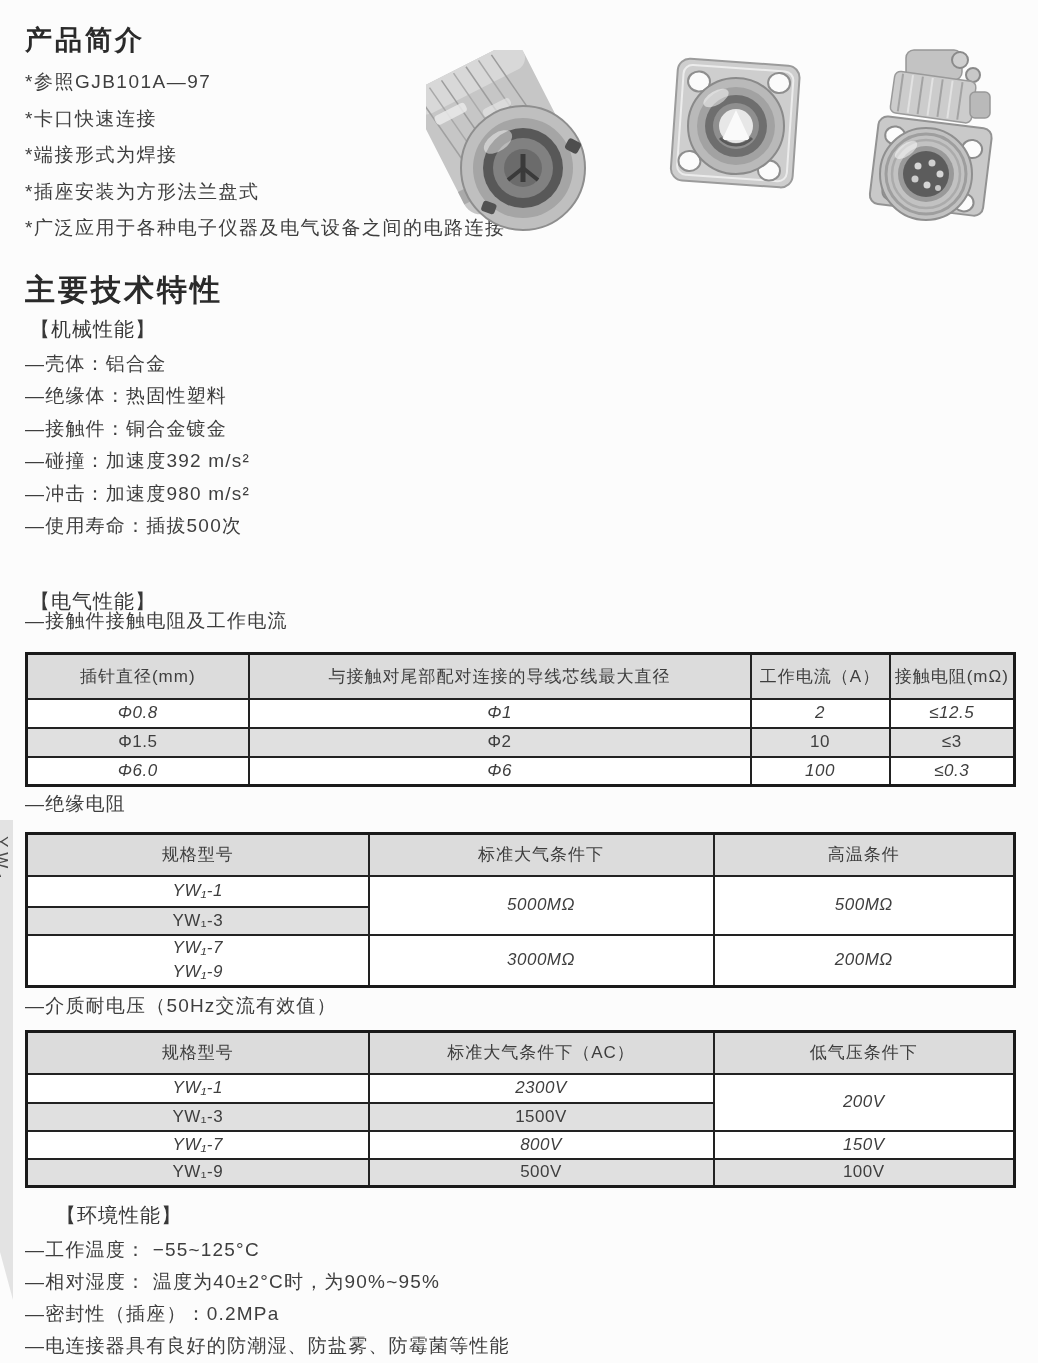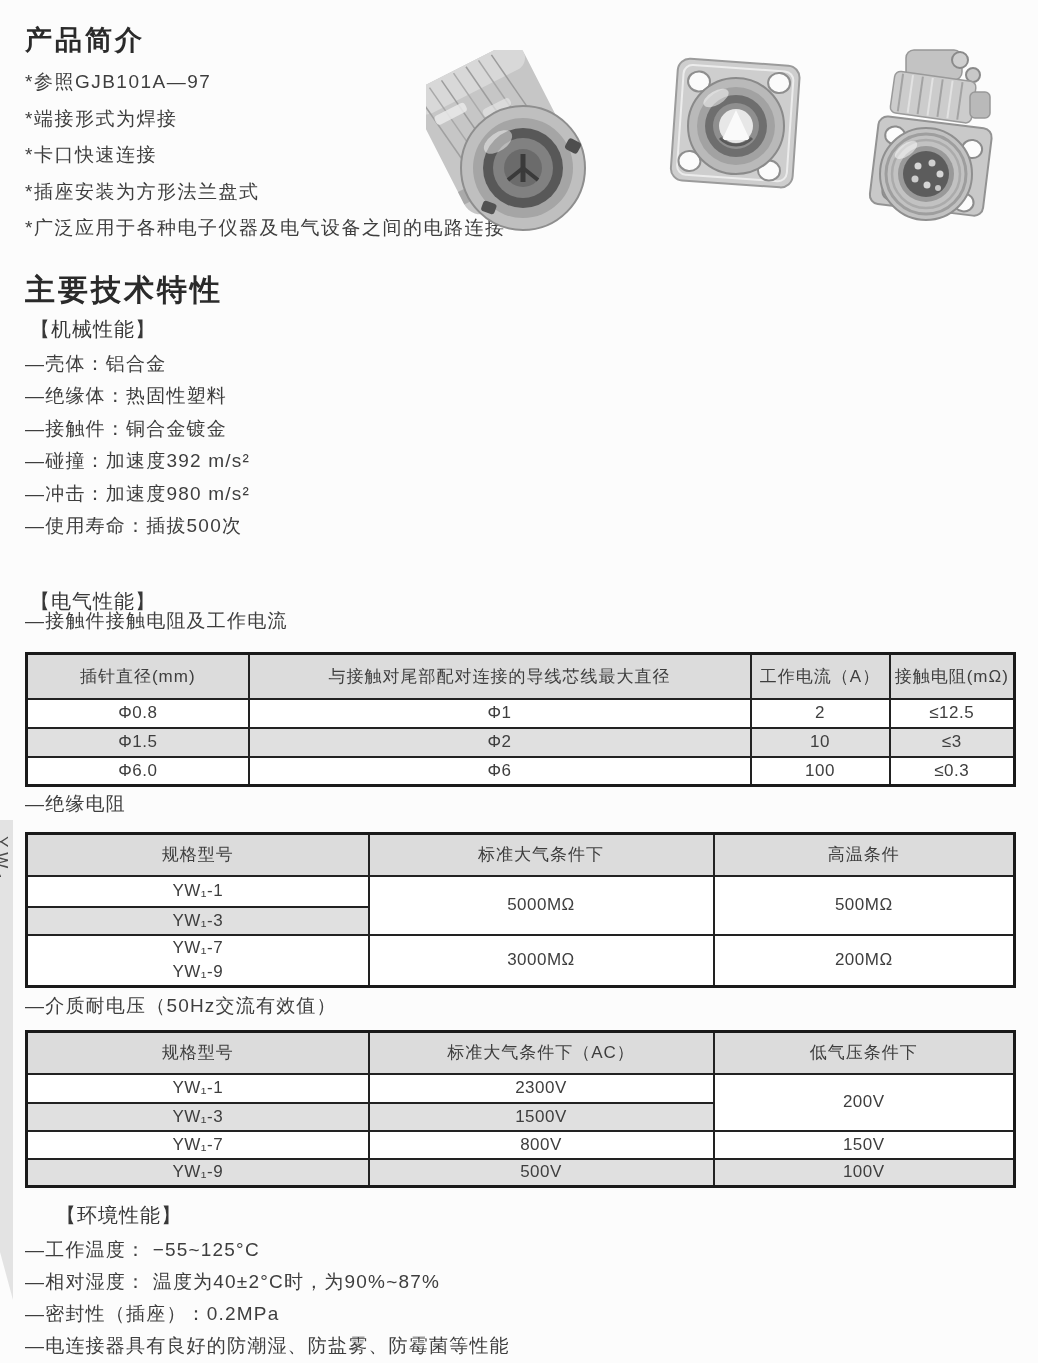--- a/index.html
+++ b/index.html
@@ -17,21 +17,21 @@
   .tbl{
     position:absolute;left:25px;border-collapse:collapse;table-layout:fixed;
     background:#f9a8d4;border:3px solid #1a1a1a;
   }
   .tbl th,.tbl td{
     border:2px solid #222222;text-align:center;vertical-align:middle;
     font-size:17px;font-weight:normal;color:#3e3e3e;padding:0;letter-spacing:0.5px;
   }
   .tbl th{background:#dcdcdc;font-size:17px;letter-spacing:1px;}
   .gray{background:#e0e0e0;}
-  .white{background:#ffffff;}
+  .white{background:#ffffff;font-style:italic;}
   .thin-top{border-top-width:1px;}
   .twoline{line-height:24px;}
   .photo{position:absolute;}
   .side-tab{
     position:absolute;left:0;top:820px;width:13px;height:480px;background:#e3e3e3;
     overflow:hidden;clip-path:polygon(0 0,100% 0,100% 100%,0 90%);
   }
   .side-tab-text{
     position:absolute;top:16px;left:-9px;writing-mode:vertical-rl;
     font-size:17px;color:#4c4c4c;letter-spacing:5px;white-space:nowrap;
@@ -42,22 +42,22 @@
 
 <div class="page">
 
   <div class="side-tab">
     <span class="side-tab-text">YW₁</span>
   </div>
 
   <div class="h1">产品简介</div>
   <div class="bullets">
     <div>*参照GJB101A—97</div>
+    <div>*卡口快速连接</div>
     <div>*端接形式为焊接</div>
-    <div>*卡口快速连接</div>
     <div>*插座安装为方形法兰盘式</div>
     <div>*广泛应用于各种电子仪器及电气设备之间的电路连接</div>
   </div>
 
   <div class="photo" style="left:426px;top:50px;width:164px;height:188px;">
     <svg width="164" height="188" viewBox="0 0 164 188">
       <g transform="rotate(-27 70 80)">
         <rect x="8" y="8" width="122" height="142" rx="18" fill="#c6c6c6"></rect>
         <rect x="8" y="8" width="122" height="28" rx="13" fill="#d8d8d8"></rect>
         <rect x="8" y="118" width="122" height="14" fill="#aaaaaa"></rect>
@@ -259,18 +259,18 @@
       <td class="gray">YW₁-9</td>
       <td class="gray">500V</td>
       <td class="gray">100V</td>
     </tr>
   </tbody>
     </table>
 
   <div class="bracket-header" style="top:1202px;margin-left:26px;">【环境性能】</div>
   <div class="speclist" style="top:1234px;line-height:32px;">
     <div>—工作温度： −55~125°C</div>
-    <div>—相对湿度： 温度为40±2°C时，为90%~87%</div>
+    <div>—相对湿度： 温度为40±2°C时，为90%~95%</div>
     <div>—密封性（插座）：0.2MPa</div>
     <div>—电连接器具有良好的防潮湿、防盐雾、防霉菌等性能</div>
   </div>
 
 </div>
 
 </body></html>

